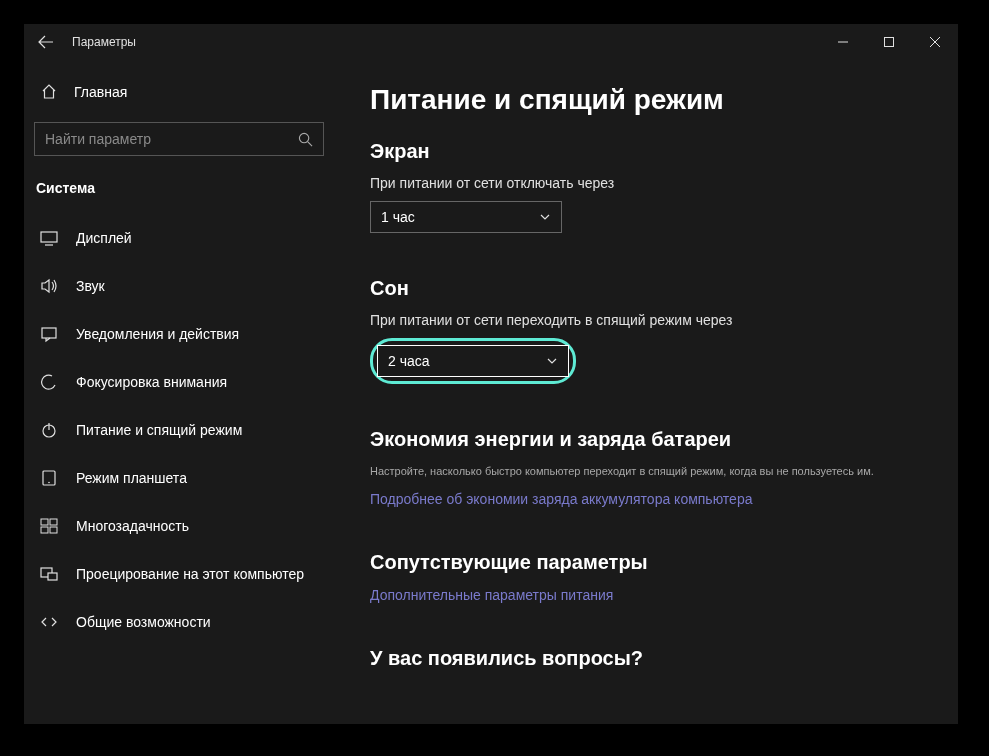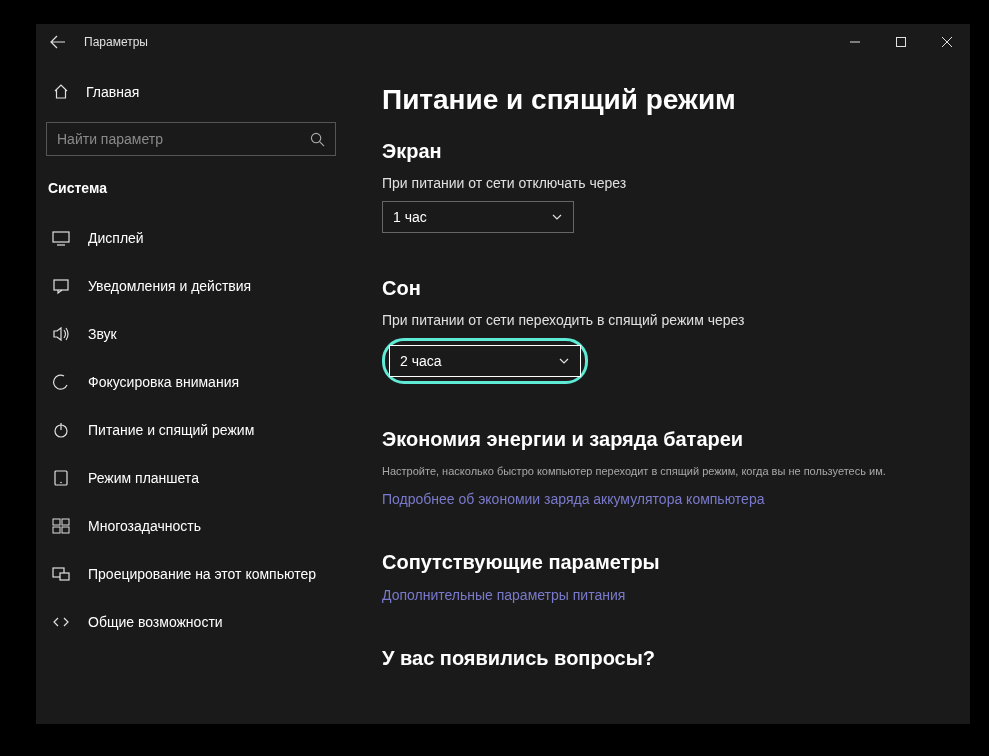--- a/index.html
+++ b/index.html
@@ -8,21 +8,21 @@
   font-family: "Segoe UI", -apple-system, sans-serif;
   color: #fff;
   width: 989px;
   height: 756px;
   overflow: hidden;
   position: relative;
 }
 .outer {
   position: absolute;
   top: 24px;
-  left: 36px;
+  left: 24px;
   width: 934px;
   height: 700px;
   background: #1a1a1a;
   display: flex;
   flex-direction: column;
 }
 .titlebar {
   height: 36px;
   display: flex;
   align-items: center;
@@ -238,34 +238,34 @@
               <svg width="18" height="18" viewBox="0 0 18 18">
                 <rect x="1" y="3" width="16" height="10" stroke="#e0e0e0" stroke-width="1.2" fill="none"></rect>
                 <path d="M5 16 H13" stroke="#e0e0e0" stroke-width="1.2"></path>
               </svg>
             </span>
           <span>Дисплей</span>
         </div>
         <div class="nav-item">
           <span class="nav-icon">
               <svg width="18" height="18" viewBox="0 0 18 18">
+                <path d="M2 6 H5 L9 3 V15 L5 12 H2 Z" stroke="#e0e0e0" stroke-width="1.2" fill="none"></path>
+                <path d="M12 5 Q15 9 12 13 M14 3 Q18 9 14 15" stroke="#e0e0e0" stroke-width="1.2" fill="none"></path>
+              </svg>
+            </span>
+          <span>Звук</span>
+        </div>
+        <div class="nav-item">
+          <span class="nav-icon">
+              <svg width="18" height="18" viewBox="0 0 18 18">
                 <rect x="2" y="3" width="14" height="10" stroke="#e0e0e0" stroke-width="1.2" fill="none"></rect>
                 <path d="M6 13 L6 16 L10 13" stroke="#e0e0e0" stroke-width="1.2" fill="none"></path>
               </svg>
             </span>
           <span>Уведомления и действия</span>
-        </div>
-        <div class="nav-item">
-          <span class="nav-icon">
-              <svg width="18" height="18" viewBox="0 0 18 18">
-                <path d="M2 6 H5 L9 3 V15 L5 12 H2 Z" stroke="#e0e0e0" stroke-width="1.2" fill="none"></path>
-                <path d="M12 5 Q15 9 12 13 M14 3 Q18 9 14 15" stroke="#e0e0e0" stroke-width="1.2" fill="none"></path>
-              </svg>
-            </span>
-          <span>Звук</span>
         </div>
         <div class="nav-item">
           <span class="nav-icon">
               <svg width="18" height="18" viewBox="0 0 18 18">
                 <path d="M12 3 A7 7 0 1 0 15 12" stroke="#e0e0e0" stroke-width="1.2" fill="none"></path>
               </svg>
             </span>
           <span>Фокусировка внимания</span>
         </div>
         <div class="nav-item">

